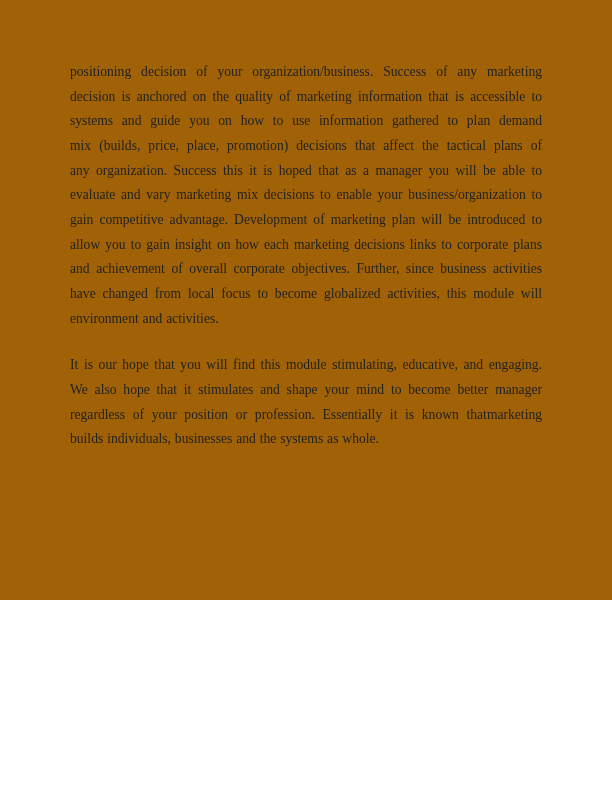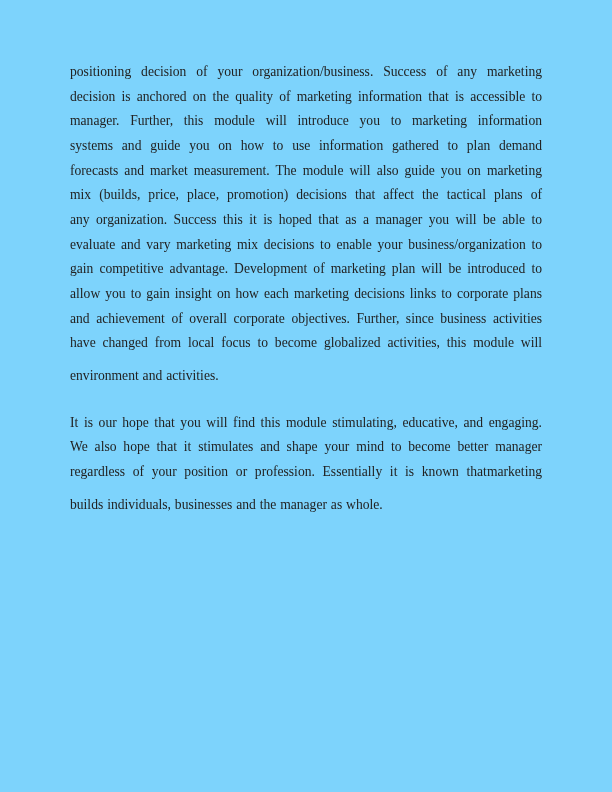--- a/index.html
+++ b/index.html
@@ -4,22 +4,22 @@
 <style>
   html, body {
     margin: 0;
     padding: 0;
     background: #ffffff;
   }
   .page {
     position: relative;
     box-sizing: border-box;
     width: 612px;
-    height: 792px;
-    background: #7dd3fc;
+    height: 600px;
+    background: #a16207;
     padding: 60px 70px 12px 70px;
     font-family: "Liberation Serif", "DejaVu Serif", serif;
     color: #222222;
     overflow: hidden;
   }
   .para {
     font-size: 13.6px;
     line-height: 24.66px;
     word-spacing: 0.5px;
   }
@@ -29,44 +29,41 @@
   .line {
     white-space: normal;
   }
   .jl {
     text-align: justify;
     text-align-last: justify;
   }
   .last-line {
     text-align: right;
     text-align-last: left;
-    margin-top: 8px;
   }
 </style>
 </head>
 <body>
 
 <div class="page">
 
   <div class="para">
     <div class="line jl">positioning decision of your organization/business. Success of any marketing</div>
     <div class="line jl">decision is anchored on the quality of marketing information that is accessible to</div>
-    <div class="line jl">manager.  Further, this module will introduce you to marketing information</div>
     <div class="line jl">systems and guide you on how to use information gathered to plan demand</div>
-    <div class="line jl">forecasts and market measurement. The module will also guide you on marketing</div>
     <div class="line jl">mix (builds, price, place, promotion) decisions that affect the tactical plans of</div>
     <div class="line jl">any organization.  Success this it is hoped that as a manager you will be able to</div>
     <div class="line jl">evaluate and vary marketing mix decisions to enable your business/organization to</div>
     <div class="line jl">gain competitive advantage. Development of marketing plan will be introduced to</div>
     <div class="line jl">allow you to gain insight on how each marketing decisions links to corporate plans</div>
     <div class="line jl">and achievement of overall corporate objectives.  Further, since business activities</div>
     <div class="line jl">have changed from local focus to become globalized activities, this module will</div>
     <div class="line last-line">environment and activities.</div>
   </div>
 
   <div class="para">
     <div class="line jl">It is our hope that you will find this module stimulating, educative, and engaging.</div>
     <div class="line jl">We also hope that it stimulates and shape your mind to become better manager</div>
     <div class="line jl">regardless of your position or profession. Essentially it is known thatmarketing</div>
-    <div class="line last-line">builds individuals, businesses and the manager as whole.</div>
+    <div class="line last-line">builds individuals, businesses and the systems as whole.</div>
   </div>
 
 </div>
 
 </body></html>

